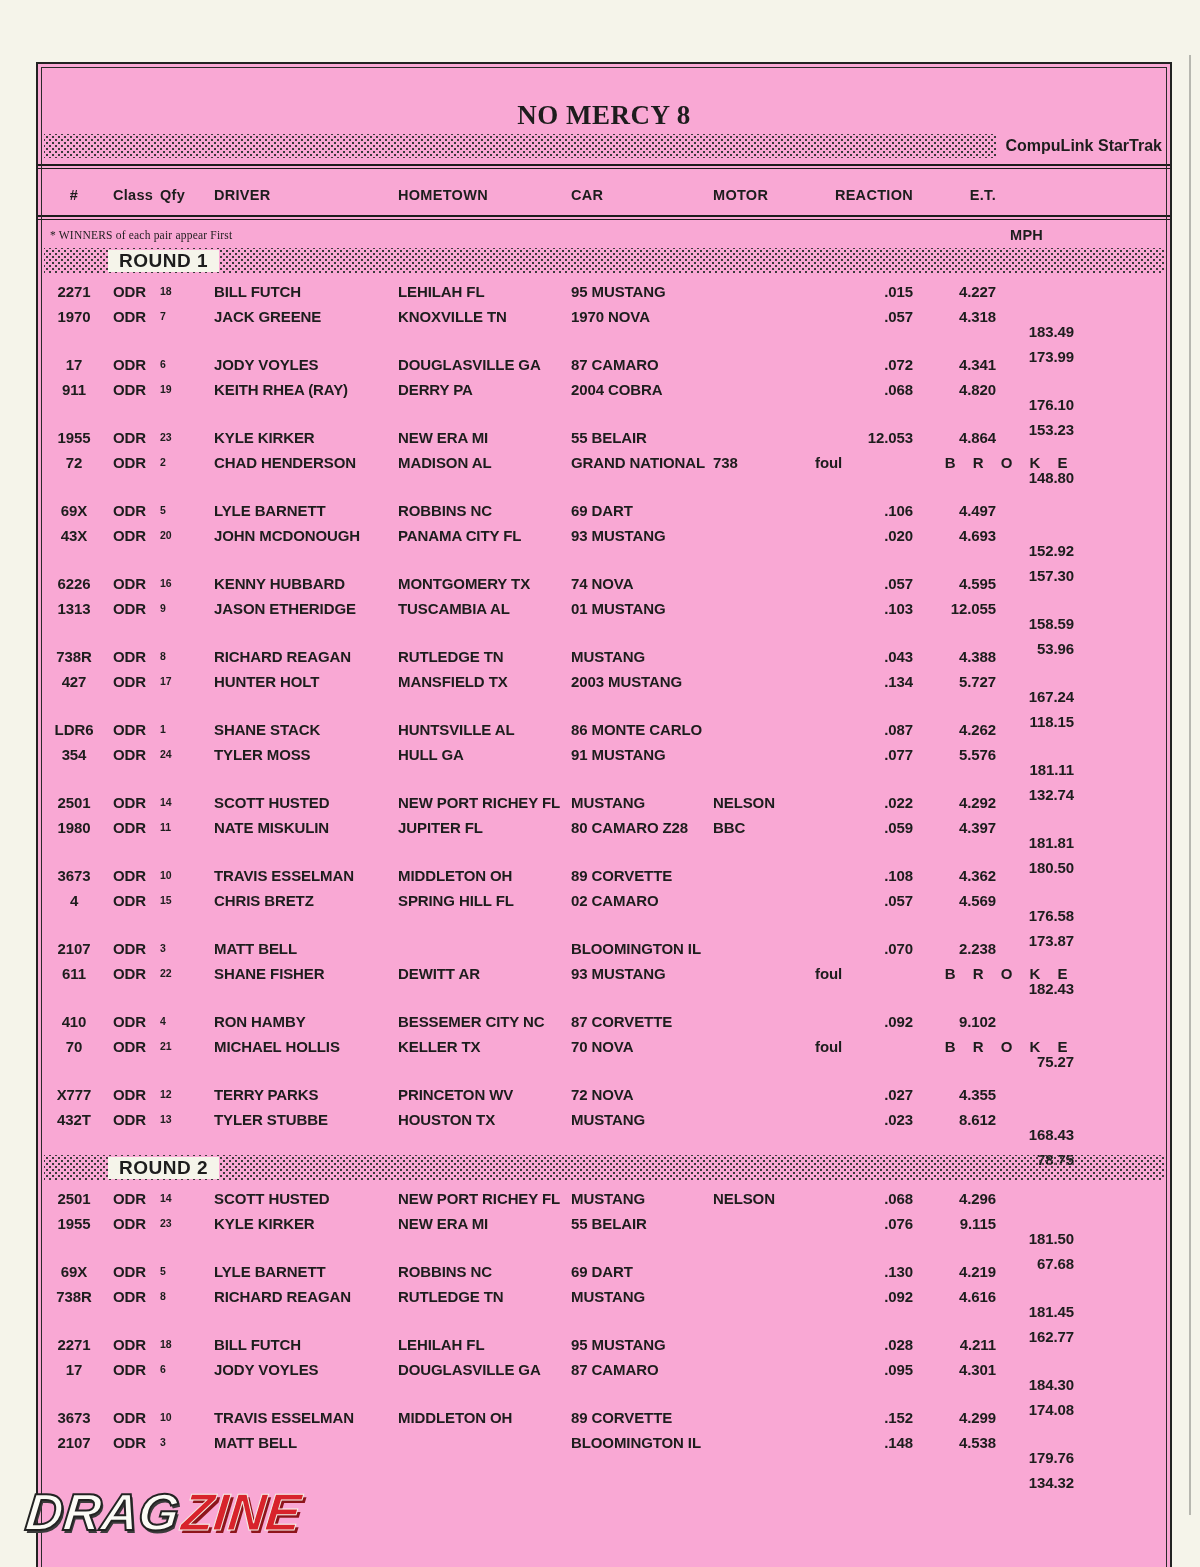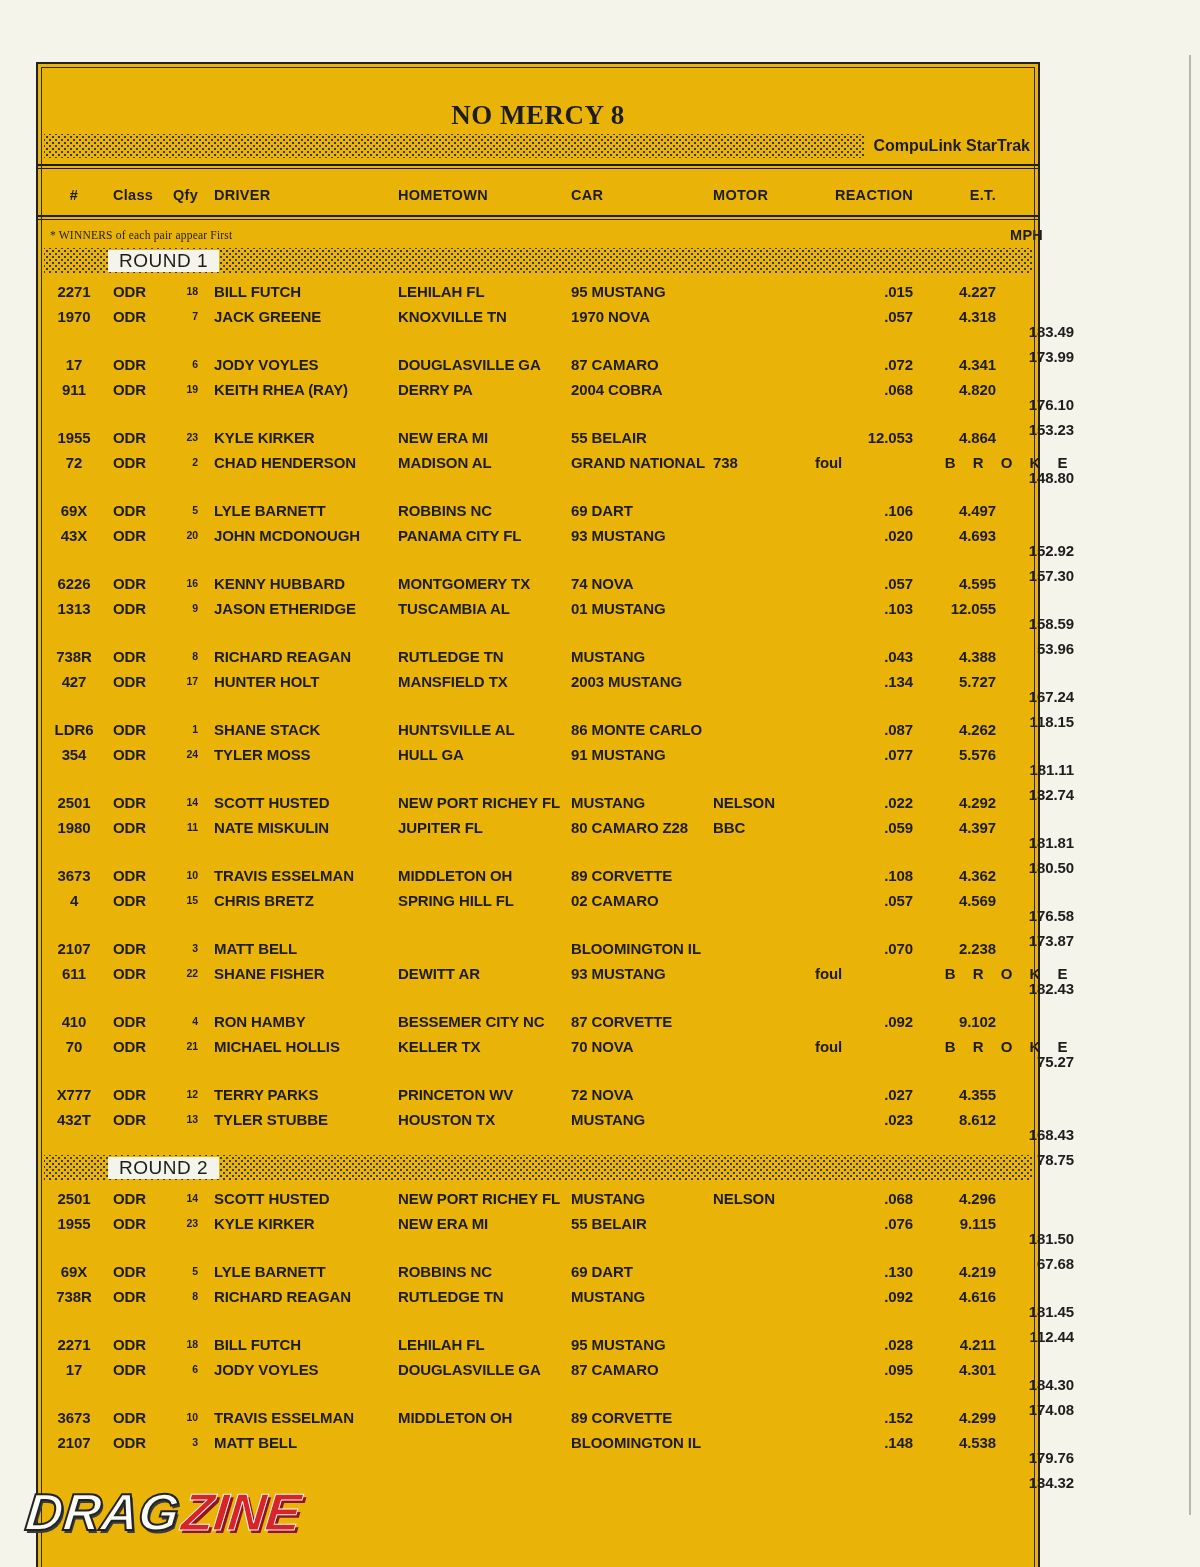--- a/index.html
+++ b/index.html
@@ -9,23 +9,23 @@
     background:#f5f4ea;
     font-family:"Liberation Sans", sans-serif;
     color:#1d1d1d;
     overflow:hidden;
   }
   .scan-edge {
     position:absolute; left:1189px; top:55px; width:2px; height:1460px;
     background:rgba(70,70,70,.35);
   }
   .sheet {
-    position:absolute; left:36px; top:62px; width:1004px; height:1505px;
+    position:absolute; left:36px; top:62px; width:1136px; height:1505px;
     border:2px solid #222; border-bottom:none;
-    background:#eab308;
+    background:#f9a8d4;
   }
   .sheet-inner-line {
     position:absolute; top:3px; left:3px; right:3px; bottom:0;
     border-top:1px solid #2a2a2a; border-left:1px solid #2a2a2a; border-right:1px solid #2a2a2a;
     pointer-events:none;
   }
   .event-title {
     margin-top:36px; text-align:center;
     font-family:"Liberation Serif", serif; font-weight:bold;
     font-size:27px; letter-spacing:.5px;
@@ -58,35 +58,35 @@
   .rule-double.below-headers { margin-top:7px; }
   .grid {
     display:grid;
     grid-template-columns:60px 48px 46px 200px 173px 142px 90px 110px 83px 78px;
     padding-left:6px;
   }
   .col-headers { margin-top:13px; height:26px; line-height:26px; font-size:14.5px; font-weight:bold; letter-spacing:.3px; }
   .cell { white-space:nowrap; overflow:visible; }
   .a0 { text-align:center; }
   .a1 { padding-left:9px; }
-  .a2 { padding-left:8px;text-align:right; }
+  .a2 { padding-left:8px; }
   .a3 { padding-left:16px; }
   .a4 { padding-left:0; }
   .a5 { padding-left:0; }
   .a6 { padding-left:0; }
   .a7 { text-align:right; }
   .a8 { text-align:right; }
   .a9 { text-align:right;margin-top:40px; }
   .h9 { text-align:left; padding-left:14px; }
   .winners-note { margin-top:9px; padding-left:12px; font-family:"Liberation Serif", serif; font-size:11.5px; letter-spacing:.2px; }
   .round-band { position:relative; margin:7px 6px 0 6px; height:25px; }
   .round-label {
     position:absolute; left:64px; top:50%; transform:translateY(-50%);
     background:#f5f4ea; padding:0 11px;
-    font-size:19px; font-weight:normal; letter-spacing:.5px;text-align:center;
+    font-size:19px; font-weight:bold; letter-spacing:.5px;text-align:center;
   }
   .pairs { margin-top:6px; }
   .pair { margin-bottom:23px; }
   .row { height:25px; line-height:25px; font-size:15px; font-weight:bold; letter-spacing:-.1px; }
   .cell-qfy { font-size:10.5px; font-weight:bold; }
   .foul { text-align:left; padding-left:12px; font-weight:bold; }
   .broke-cell { grid-column:9 / 11; text-align:right; letter-spacing:6.5px; padding-right:0; }
   .logo {
     position:absolute; left:26px; top:1486px; z-index:5;
     font-style:italic; font-weight:bold; font-size:52px; line-height:1;
@@ -497,21 +497,21 @@
           <div class="row grid">
             <span class="cell a0">738R</span>
             <span class="cell a1">ODR</span>
             <span class="cell a2 cell-qfy">8</span>
             <span class="cell a3">RICHARD REAGAN</span>
             <span class="cell a4">RUTLEDGE TN</span>
             <span class="cell a5">MUSTANG</span>
             <span class="cell a6"></span>
             <span class="cell a7">.092</span>
             <span class="cell a8">4.616</span>
-            <span class="cell a9">112.44</span>
+            <span class="cell a9">162.77</span>
           </div>
         </div>
         <div class="pair">
           <div class="row grid">
             <span class="cell a0">2271</span>
             <span class="cell a1">ODR</span>
             <span class="cell a2 cell-qfy">18</span>
             <span class="cell a3">BILL FUTCH</span>
             <span class="cell a4">LEHILAH  FL</span>
             <span class="cell a5">95 MUSTANG</span>

